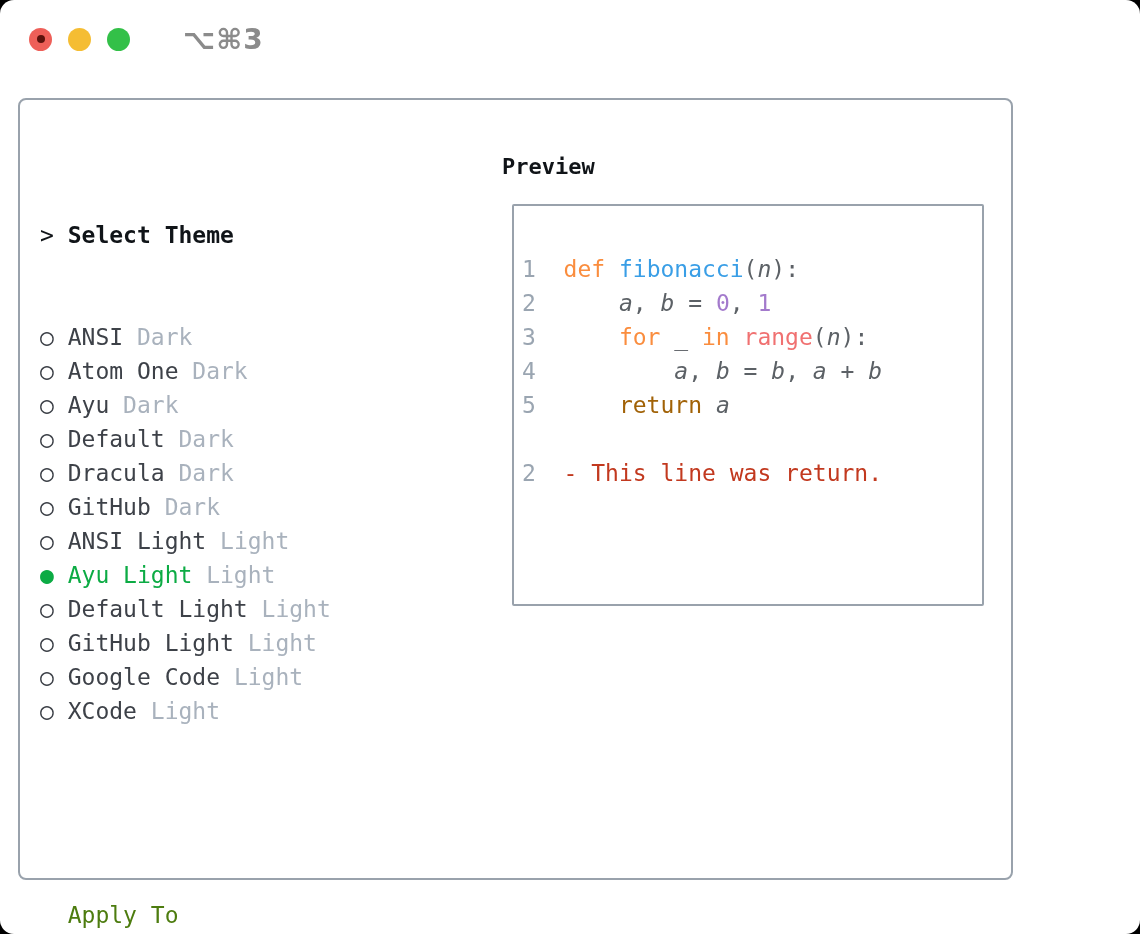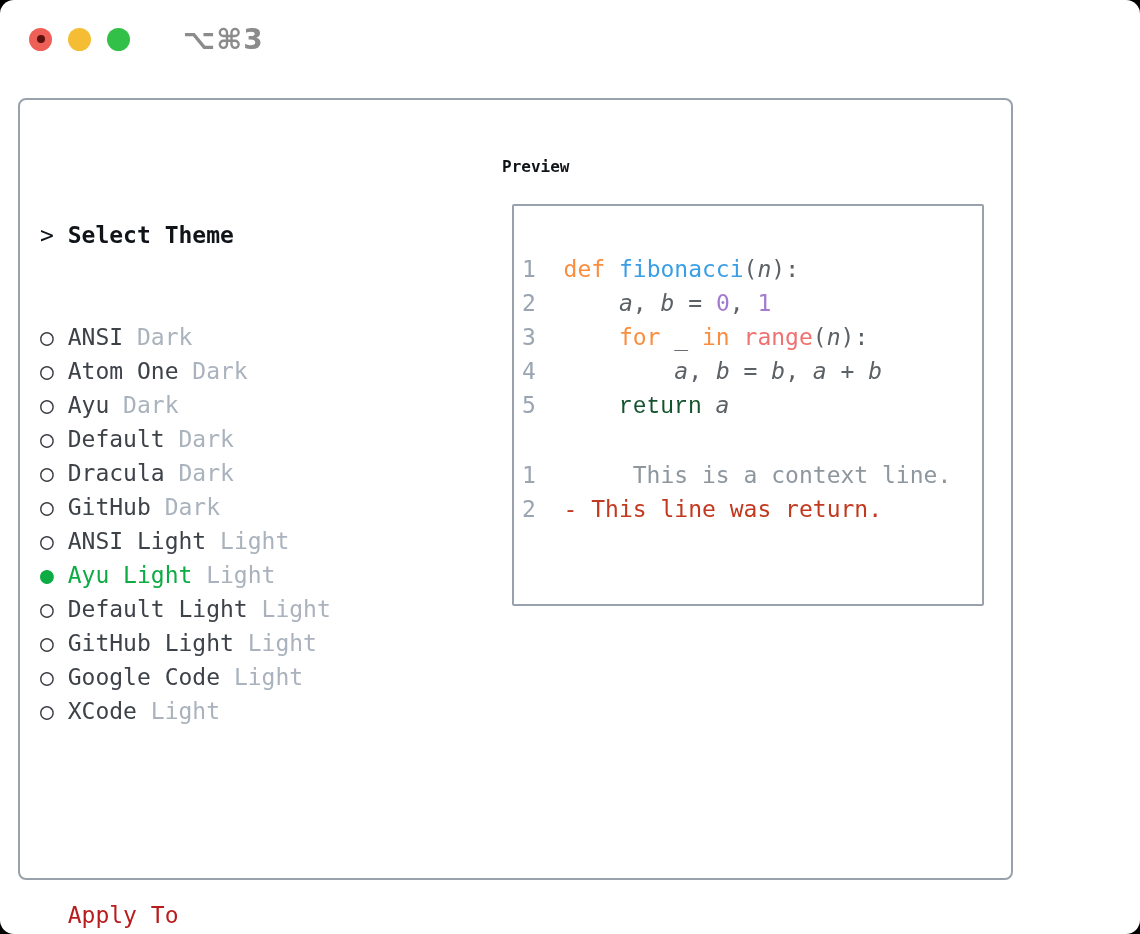--- a/index.html
+++ b/index.html
@@ -32,21 +32,21 @@
   }
   .col-left{
     position:absolute;left:20px;top:50px;width:450px;
     font-size:23px;line-height:34px;white-space:pre;
   }
   .row{white-space:pre;min-height:34px;}
   .blank-row{height:34px;}
   
   .preview-heading{
     position:absolute;left:482px;top:50px;
-    font-size:16px;line-height:34px;font-weight:700;
+    font-size:22px;line-height:34px;font-weight:700;
   }
   .preview-box{
     position:absolute;left:492px;top:104px;width:472px;height:402px;
     border:2px solid #99a2ac;border-radius:2px;background:#fff;
     box-sizing:border-box;padding:46px 6px 0 8px;
     font-size:23px;line-height:34px;overflow:hidden;
   }
   .code-row{white-space:pre;min-height:34px;}
   .gutter{display:inline-block;width:3ch;}
   .bold{font-weight:700;margin-top:18px;}
@@ -64,34 +64,33 @@
     <button class="light" id="light-zoom" style="background: rgb(51, 192, 72);"></button>
     <span class="win-title" style="color: rgb(139, 139, 139);">⌥⌘3</span>
   </div>
 
   <div class="main-box">
 
     <div class="col-left">
       <div class="row"><span id="hdr-prefix" style="color: rgb(16, 20, 24);">&gt; </span><span class="bold" id="hdr-text" style="color: rgb(16, 20, 24);">Select Theme</span></div>
       <div id="theme-list"><div class="row"><span style="color: rgb(61, 65, 72);">○ </span><span style="color: rgb(61, 65, 72);">ANSI</span><span style="color: rgb(169, 178, 189);"> Dark</span></div><div class="row"><span style="color: rgb(61, 65, 72);">○ </span><span style="color: rgb(61, 65, 72);">Atom One</span><span style="color: rgb(169, 178, 189);"> Dark</span></div><div class="row"><span style="color: rgb(61, 65, 72);">○ </span><span style="color: rgb(61, 65, 72);">Ayu</span><span style="color: rgb(169, 178, 189);"> Dark</span></div><div class="row"><span style="color: rgb(61, 65, 72);">○ </span><span style="color: rgb(61, 65, 72);">Default</span><span style="color: rgb(169, 178, 189);"> Dark</span></div><div class="row"><span style="color: rgb(61, 65, 72);">○ </span><span style="color: rgb(61, 65, 72);">Dracula</span><span style="color: rgb(169, 178, 189);"> Dark</span></div><div class="row"><span style="color: rgb(61, 65, 72);">○ </span><span style="color: rgb(61, 65, 72);">GitHub</span><span style="color: rgb(169, 178, 189);"> Dark</span></div><div class="row"><span style="color: rgb(61, 65, 72);">○ </span><span style="color: rgb(61, 65, 72);">ANSI Light</span><span style="color: rgb(169, 178, 189);"> Light</span></div><div class="row"><span style="color: rgb(12, 171, 68);">● </span><span style="color: rgb(12, 171, 68);">Ayu Light</span><span style="color: rgb(169, 178, 189);"> Light</span></div><div class="row"><span style="color: rgb(61, 65, 72);">○ </span><span style="color: rgb(61, 65, 72);">Default Light</span><span style="color: rgb(169, 178, 189);"> Light</span></div><div class="row"><span style="color: rgb(61, 65, 72);">○ </span><span style="color: rgb(61, 65, 72);">GitHub Light</span><span style="color: rgb(169, 178, 189);"> Light</span></div><div class="row"><span style="color: rgb(61, 65, 72);">○ </span><span style="color: rgb(61, 65, 72);">Google Code</span><span style="color: rgb(169, 178, 189);"> Light</span></div><div class="row"><span style="color: rgb(61, 65, 72);">○ </span><span style="color: rgb(61, 65, 72);">XCode</span><span style="color: rgb(169, 178, 189);"> Light</span></div></div>
       <div class="blank-row"></div>
-      <div class="row"><span>  </span><span id="apply-hdr" style="color: #b91c1c;">Apply To</span></div>
+      <div class="row"><span>  </span><span id="apply-hdr" style="color: #4d7c0f;">Apply To</span></div>
       
       
       
     </div>
 
     <div class="preview-heading" id="preview-hdr" style="color: rgb(16, 20, 24);">Preview</div>
     <div class="preview-box">
       <div id="code-block">
           <div class="code-row"><span class="gutter" style="color: rgb(154, 165, 177);">1</span><span style="color: rgb(250, 141, 62);">def</span><span style="color: rgb(92, 97, 102);"> </span><span style="color: rgb(57, 158, 230);">fibonacci</span><span style="color: rgb(92, 97, 102);">(</span><span style="color: rgb(92, 97, 102); font-style: italic;">n</span><span style="color: rgb(92, 97, 102);">):</span></div>
           <div class="code-row"><span class="gutter" style="color: rgb(154, 165, 177);">2</span><span style="color: rgb(92, 97, 102);">    </span><span style="color: rgb(92, 97, 102); font-style: italic;">a</span><span style="color: rgb(92, 97, 102);">, </span><span style="color: rgb(92, 97, 102); font-style: italic;">b</span><span style="color: rgb(92, 97, 102);"> = </span><span style="color: rgb(163, 122, 204);">0</span><span style="color: rgb(92, 97, 102);">, </span><span style="color: rgb(163, 122, 204);">1</span></div>
           <div class="code-row"><span class="gutter" style="color: rgb(154, 165, 177);">3</span><span style="color: rgb(92, 97, 102);">    </span><span style="color: rgb(250, 141, 62);">for</span><span style="color: rgb(92, 97, 102);"> _ </span><span style="color: rgb(250, 141, 62);">in</span><span style="color: rgb(92, 97, 102);"> </span><span style="color: rgb(240, 113, 113);">range</span><span style="color: rgb(92, 97, 102);">(</span><span style="color: rgb(92, 97, 102); font-style: italic;">n</span><span style="color: rgb(92, 97, 102);">):</span></div>
           <div class="code-row"><span class="gutter" style="color: rgb(154, 165, 177);">4</span><span style="color: rgb(92, 97, 102);">        </span><span style="color: rgb(92, 97, 102); font-style: italic;">a</span><span style="color: rgb(92, 97, 102);">, </span><span style="color: rgb(92, 97, 102); font-style: italic;">b</span><span style="color: rgb(92, 97, 102);"> = </span><span style="color: rgb(92, 97, 102); font-style: italic;">b</span><span style="color: rgb(92, 97, 102);">, </span><span style="color: rgb(92, 97, 102); font-style: italic;">a</span><span style="color: rgb(92, 97, 102);"> + </span><span style="color: rgb(92, 97, 102); font-style: italic;">b</span></div>
-          <div class="code-row"><span class="gutter" style="color: rgb(154, 165, 177);">5</span><span style="color: rgb(92, 97, 102);">    </span><span style="color: #14532d; font-family: Liberation Mono, monospace;">return</span><span style="color: rgb(92, 97, 102);"> </span><span style="color: rgb(92, 97, 102); font-style: italic;">a</span></div>
+          <div class="code-row"><span class="gutter" style="color: rgb(154, 165, 177);">5</span><span style="color: rgb(92, 97, 102);">    </span><span style="color: #a16207;">return</span><span style="color: rgb(92, 97, 102);"> </span><span style="color: rgb(92, 97, 102); font-style: italic;">a</span></div>
           <div class="code-row"><span class="gutter" style="color: rgb(154, 165, 177);"></span></div>
-          <div class="code-row"><span class="gutter" style="color: rgb(154, 165, 177);">1</span><span style="color: rgb(142, 150, 158);">     This is a context line.</span></div>
           <div class="code-row"><span class="gutter" style="color: rgb(154, 165, 177);">2</span><span style="color: rgb(194, 57, 31);">- This line was return.</span></div>
         </div>
     </div>
 
   </div>
 </div>
 
 </body></html>

